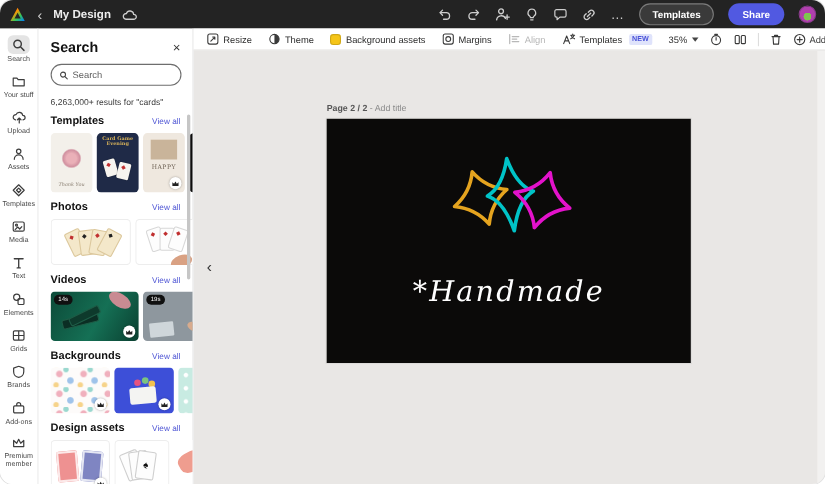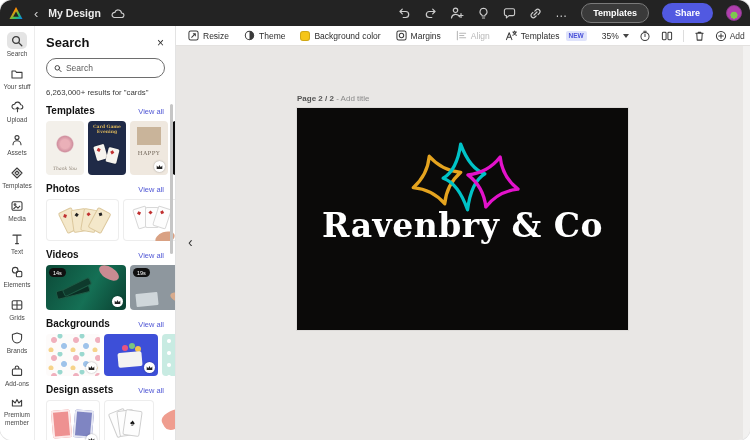--- a/index.html
+++ b/index.html
@@ -547,21 +547,21 @@
       </span>
       <span class="tool">
         <svg width="11" height="11" viewBox="0 0 12 12">
             <circle cx="6" cy="6" r="4.6" fill="none" stroke="#3a3a3a" stroke-width="1.1"></circle>
             <path d="M6 1.4 a4.6 4.6 0 0 1 0 9.2 z" fill="#3a3a3a"></path>
           </svg>
         <span>Theme</span>
       </span>
       <span class="tool">
         <span class="bgcolor-chip"></span>
-        <span>Background color</span>
+        <span>Background assets</span>
       </span>
       <span class="tool">
         <svg width="11" height="11" viewBox="0 0 12 12" fill="none" stroke="#3a3a3a" stroke-width="1.1">
             <rect x="1" y="1" width="10" height="10" rx="2"></rect>
             <circle cx="6" cy="6" r="2.4"></circle>
           </svg>
         <span>Margins</span>
       </span>
       <span class="tool disabled">
         <svg width="11" height="11" viewBox="0 0 12 12" fill="none" stroke="#b8b8b8" stroke-width="1.2" stroke-linecap="round">
@@ -623,19 +623,19 @@
         <g transform="translate(140,72) rotate(-18)">
           <path d="M0 -25 Q 7.5 -7.5 25 0 Q 7.5 7.5 0 25 Q -7.5 7.5 -25 0 Q -7.5 -7.5 0 -25 Z" stroke="#e5a41f" stroke-width="3.3"></path>
         </g>
         <g transform="translate(167,68) rotate(-6)">
           <path d="M0 -32 Q 6.5 -6.5 21 0 Q 6.5 6.5 0 34 Q -6.5 6.5 -21 0 Q -6.5 -6.5 0 -32 Z" stroke="#00c3c7" stroke-width="3.3"></path>
         </g>
         <g transform="translate(196,74) rotate(16)">
           <path d="M0 -26 Q 7.5 -7.5 26 0 Q 7.5 7.5 0 26 Q -7.5 7.5 -26 0 Q -7.5 -7.5 0 -26 Z" stroke="#e312cb" stroke-width="3.3"></path>
         </g>
       </svg>
-      <div class="brand">Ravenbry &amp; Co</div>
+      <div class="tagline">*Handmade</div>
     </div>
 
     <div class="canvas-scroll"></div>
   </div>
 
 </div>
 
 </body></html>

